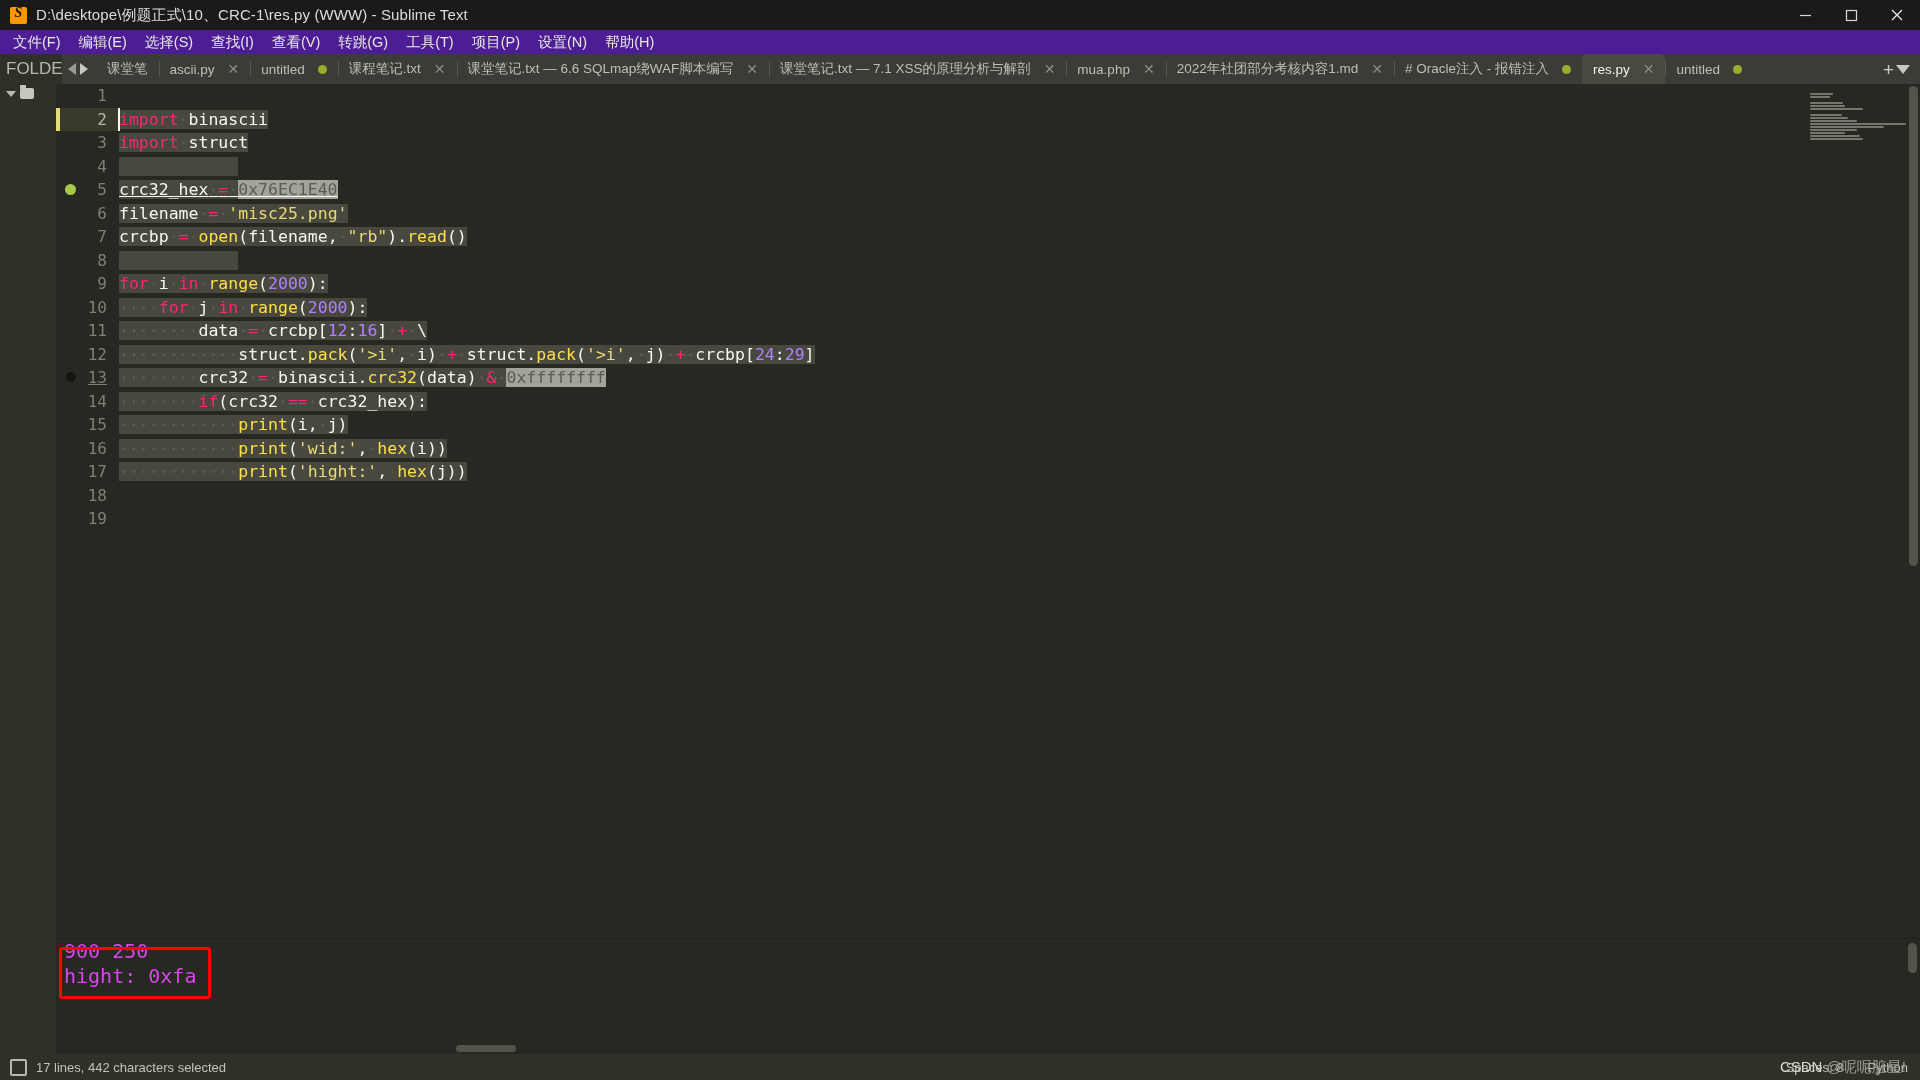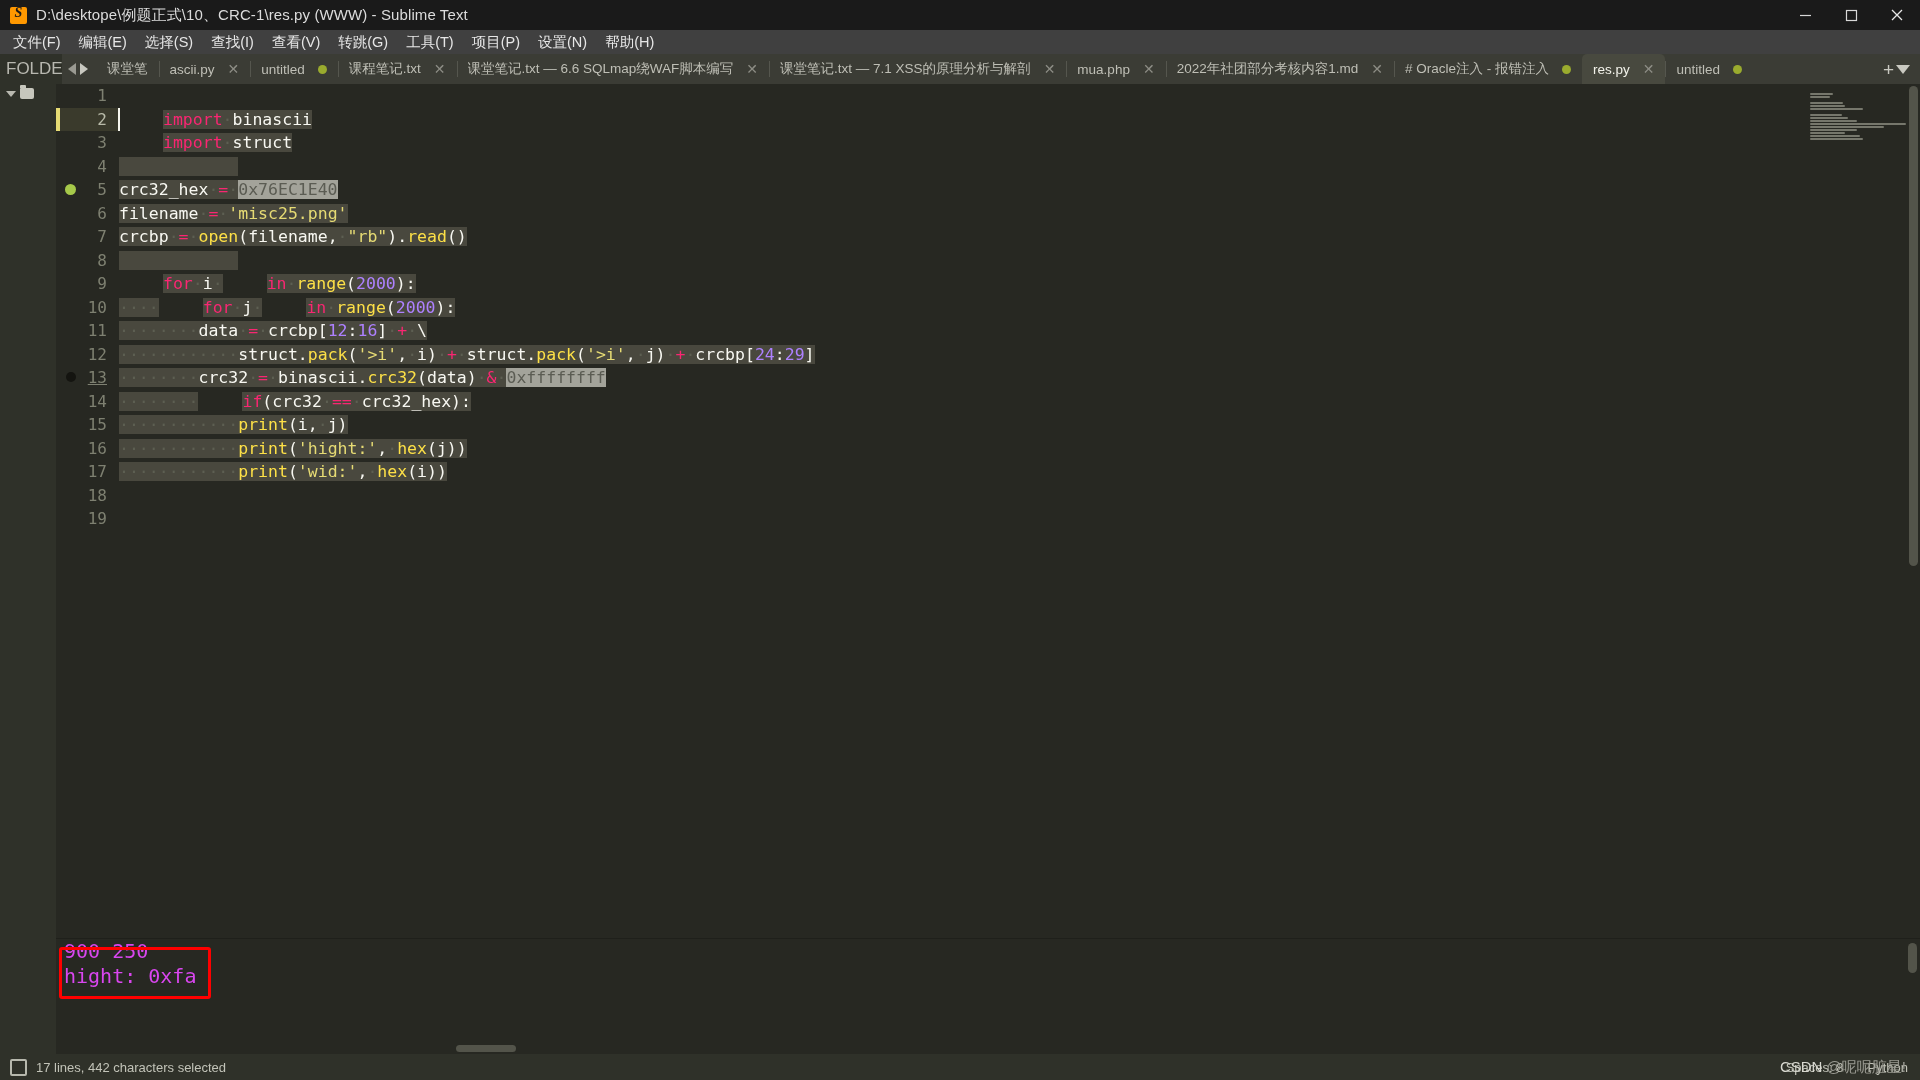--- a/index.html
+++ b/index.html
@@ -18,21 +18,21 @@
   .tb-icon:after{content:"S";position:absolute;left:0;top:-2px;width:17px;height:19px;
            color:#1a1a1a;font:bold 14px "Liberation Serif",serif;text-align:center;
            font-style:italic;}
   .tb-title{color:#dcdcdc;font-size:15px;letter-spacing:.1px;white-space:nowrap;}
   .tb-spacer{flex:1 1 auto;}
   .tb-btn{width:46px;height:30px;display:flex;align-items:center;justify-content:center;
           color:#d0d0d0;font-size:14px;}
   .tb-btn svg{display:block;}
 
   
-  .menubar{height:24px;background:#404040;display:flex;align-items:center;flex:0 0 24px;
+  .menubar{height:24px;background:#4c1d95;display:flex;align-items:center;flex:0 0 24px;
            padding-left:4px;}
   .menu-item{color:#e6e6e6;font-size:14.5px;padding:2px 9px;white-space:nowrap;line-height:18px;}
 
   
   .tabrow{height:30px;background:#3b3c35;display:flex;align-items:stretch;flex:0 0 30px;
           position:relative;}
   .sidebar-head{width:56px;flex:0 0 56px;background:#2f3129;color:#b8b8b0;font-size:17px;
           display:flex;align-items:center;padding-left:6px;overflow:hidden;white-space:nowrap;}
   .navarrows{display:flex;align-items:center;gap:4px;padding:0 8px 0 6px;background:#3b3c35;}
   .arrow{width:0;height:0;}
@@ -73,21 +73,21 @@
   .dot-open{width:11px;height:11px;border-radius:50%;background:#a6c94a;margin-left:2px;}
   .dot-solid{width:10px;height:10px;border-radius:50%;background:#141410;margin-left:3px;}
   .bar-curr{position:absolute;left:-5px;width:4px;height:23.5px;background:#e6db74;}
 
   .codecol{flex:1 1 auto;position:relative;overflow:hidden;}
   .line{height:23.5px;line-height:23.5px;font-family:"DejaVu Sans Mono",monospace;
         font-size:16.5px;color:#f8f8f2;white-space:pre;padding-left:1px;}
   .line span{white-space:pre;}
   .sel{background:#49483e;}
   .caretbar{position:absolute;left:0;top:0;width:2px;height:23.5px;background:#f8f8f0;}
-  .kw{color:#f92672;margin-left:44px;}
+  .kw{color:#f92672;}
   .fn{color:#fde047;}
   .num{color:#ae81ff;}
   .str{color:#e6db74;}
   .op{color:#f92672;}
   .plain{color:#f8f8f2;margin-top:28px;}
   .dotsp{color:#5d5f52;}
   .findhl{background:#a3a39a;color:#5b5c53;}
 
   
   .minimap{position:absolute;right:14px;top:6px;width:96px;height:62px;opacity:.8;}
@@ -240,33 +240,33 @@
               <div class="g-line" style="position: relative;">16</div>
               <div class="g-line" style="position: relative;">17</div>
               <div class="g-line" style="position: relative;">18</div>
               <div class="g-line" style="position: relative;">19</div>
             </div>
           <div class="codecol" id="codecol">
               <div class="line" style="position: relative;"></div>
               <div class="line" style="position: relative;"><span class="caretbar"></span><span class="kw sel">import</span><span class="dotsp sel">·</span><span class="plain sel">binascii</span></div>
               <div class="line" style="position: relative;"><span class="kw sel">import</span><span class="dotsp sel">·</span><span class="plain sel">struct</span></div>
               <div class="line" style="position: relative;"><span class="sel">            </span></div>
-              <div class="line" style="position: relative;"><span class="plain sel">crc32_hex</span><span class="dotsp sel">·</span><span class="op sel">=</span><span class="dotsp sel">·</span><span class="findhl">0x76EC1E40</span></div>
+              <div class="line" style="position: relative; text-decoration: underline;"><span class="plain sel">crc32_hex</span><span class="dotsp sel">·</span><span class="op sel">=</span><span class="dotsp sel">·</span><span class="findhl">0x76EC1E40</span></div>
               <div class="line" style="position: relative;"><span class="plain sel">filename</span><span class="dotsp sel">·</span><span class="op sel">=</span><span class="dotsp sel">·</span><span class="str sel">'misc25.png'</span></div>
               <div class="line" style="position: relative;"><span class="plain sel">crcbp</span><span class="dotsp sel">·</span><span class="op sel">=</span><span class="dotsp sel">·</span><span class="fn sel">open</span><span class="plain sel">(filename,</span><span class="dotsp sel">·</span><span class="str sel">"rb"</span><span class="plain sel">).</span><span class="fn sel">read</span><span class="plain sel">()</span></div>
               <div class="line" style="position: relative;"><span class="sel">            </span></div>
               <div class="line" style="position: relative;"><span class="kw sel">for</span><span class="dotsp sel">·</span><span class="plain sel">i</span><span class="dotsp sel">·</span><span class="kw sel">in</span><span class="dotsp sel">·</span><span class="fn sel">range</span><span class="plain sel">(</span><span class="num sel">2000</span><span class="plain sel">):</span></div>
               <div class="line" style="position: relative;"><span class="dotsp sel">····</span><span class="kw sel">for</span><span class="dotsp sel">·</span><span class="plain sel">j</span><span class="dotsp sel">·</span><span class="kw sel">in</span><span class="dotsp sel">·</span><span class="fn sel">range</span><span class="plain sel">(</span><span class="num sel">2000</span><span class="plain sel">):</span></div>
               <div class="line" style="position: relative;"><span class="dotsp sel">········</span><span class="plain sel">data</span><span class="dotsp sel">·</span><span class="op sel">=</span><span class="dotsp sel">·</span><span class="plain sel">crcbp[</span><span class="num sel">12</span><span class="plain sel">:</span><span class="num sel">16</span><span class="plain sel">]</span><span class="dotsp sel">·</span><span class="op sel">+</span><span class="dotsp sel">·</span><span class="plain sel">\</span></div>
               <div class="line" style="position: relative;"><span class="dotsp sel">············</span><span class="plain sel">struct.</span><span class="fn sel">pack</span><span class="plain sel">(</span><span class="str sel">'&gt;i'</span><span class="plain sel">,</span><span class="dotsp sel">·</span><span class="plain sel">i)</span><span class="dotsp sel">·</span><span class="op sel">+</span><span class="dotsp sel">·</span><span class="plain sel">struct.</span><span class="fn sel">pack</span><span class="plain sel">(</span><span class="str sel">'&gt;i'</span><span class="plain sel">,</span><span class="dotsp sel">·</span><span class="plain sel">j)</span><span class="dotsp sel">·</span><span class="op sel">+</span><span class="dotsp sel">·</span><span class="plain sel">crcbp[</span><span class="num sel">24</span><span class="plain sel">:</span><span class="num sel">29</span><span class="plain sel">]</span></div>
               <div class="line" style="position: relative;"><span class="dotsp sel">········</span><span class="plain sel">crc32</span><span class="dotsp sel">·</span><span class="op sel">=</span><span class="dotsp sel">·</span><span class="plain sel">binascii.</span><span class="fn sel">crc32</span><span class="plain sel">(data)</span><span class="dotsp sel">·</span><span class="op sel">&amp;</span><span class="dotsp sel">·</span><span class="findhl">0xffffffff</span></div>
               <div class="line" style="position: relative;"><span class="dotsp sel">········</span><span class="kw sel">if</span><span class="plain sel">(crc32</span><span class="dotsp sel">·</span><span class="op sel">==</span><span class="dotsp sel">·</span><span class="plain sel">crc32_hex):</span></div>
               <div class="line" style="position: relative;"><span class="dotsp sel">············</span><span class="fn sel">print</span><span class="plain sel">(i,</span><span class="dotsp sel">·</span><span class="plain sel">j)</span></div>
+              <div class="line" style="position: relative;"><span class="dotsp sel">············</span><span class="fn sel">print</span><span class="plain sel">(</span><span class="str sel">'wid:'</span><span class="plain sel">,</span><span class="dotsp sel">·</span><span class="fn sel">hex</span><span class="plain sel">(i))</span></div>
               <div class="line" style="position: relative;"><span class="dotsp sel">············</span><span class="fn sel">print</span><span class="plain sel">(</span><span class="str sel">'hight:'</span><span class="plain sel">,</span><span class="dotsp sel">·</span><span class="fn sel">hex</span><span class="plain sel">(j))</span></div>
-              <div class="line" style="position: relative;"><span class="dotsp sel">············</span><span class="fn sel">print</span><span class="plain sel">(</span><span class="str sel">'wid:'</span><span class="plain sel">,</span><span class="dotsp sel">·</span><span class="fn sel">hex</span><span class="plain sel">(i))</span></div>
               <div class="line" style="position: relative;"></div>
               <div class="line" style="position: relative;"></div>
             </div>
         </div>
         <div class="minimap" id="minimap">
             <div class="mm-line" style="width: 0px; background: transparent;"></div>
             <div class="mm-line" style="width: 22.5px; background: rgb(138, 139, 127);"></div>
             <div class="mm-line" style="width: 19.5px; background: rgb(138, 139, 127);"></div>
             <div class="mm-line" style="width: 0px; background: transparent;"></div>
             <div class="mm-line" style="width: 33px; background: rgb(138, 139, 127);"></div>

